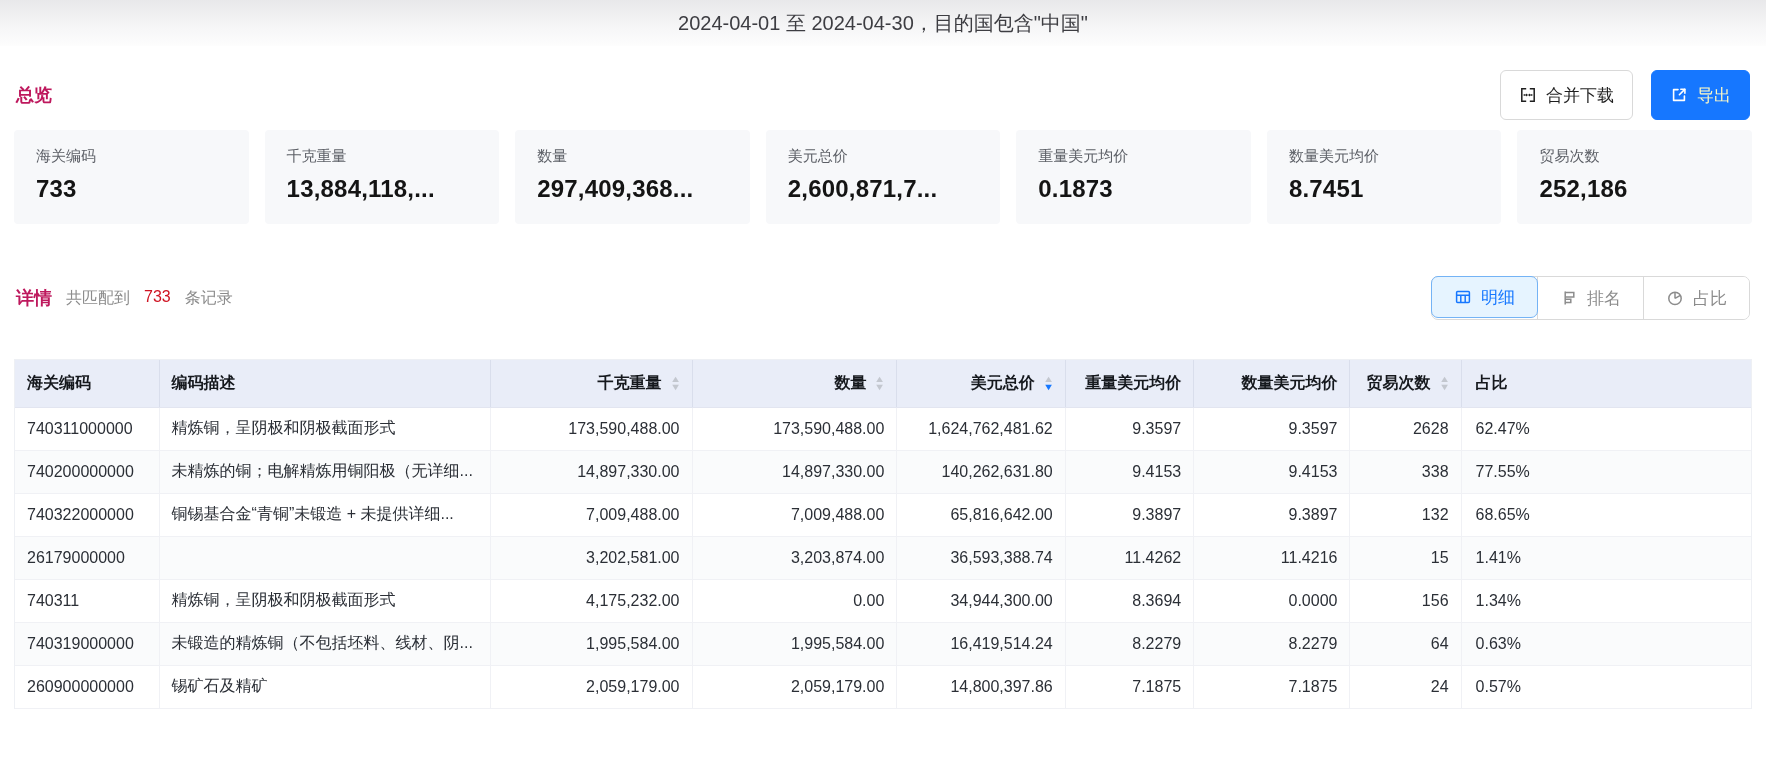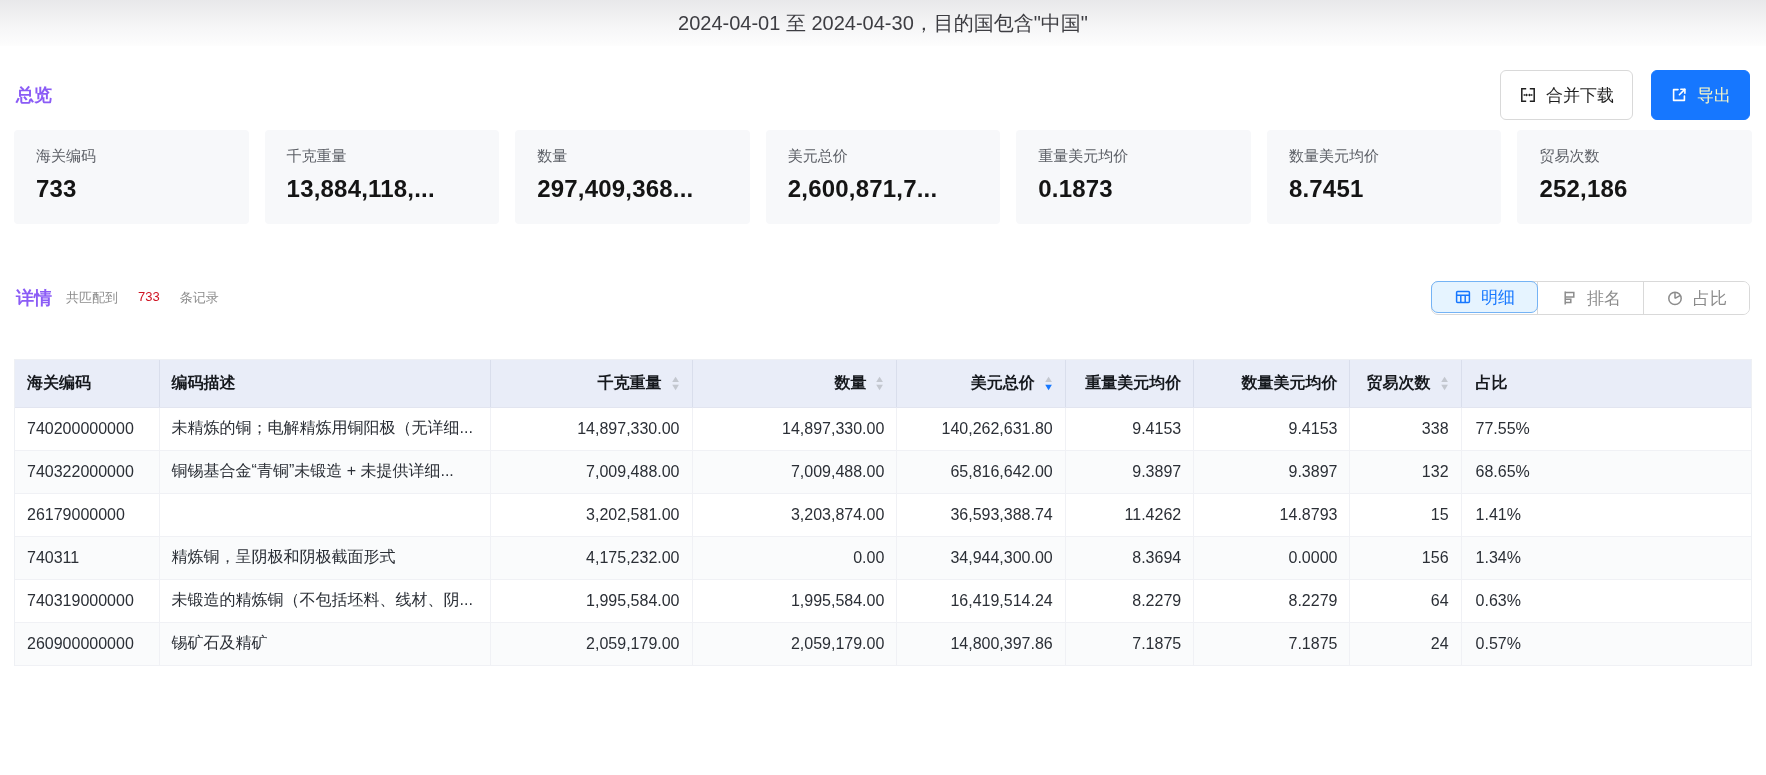--- a/index.html
+++ b/index.html
@@ -7,42 +7,42 @@
     font-family:"Liberation Sans","DejaVu Sans",sans-serif; }
 
   
   .topbar { height:46px; background:linear-gradient(180deg,#e8e8ea 0%,#f6f6f7 60%,#fdfdfd 100%);
     display:flex; align-items:center; justify-content:center; }
   .topbar-title { font-size:20px; color:#3d3d42; }
 
   
   .section-row { display:flex; align-items:center; justify-content:space-between; padding:0 16px; }
   .overview-row { margin-top:28px; height:42px; }
-  .section-title { font-size:18px; font-weight:700; color:#8b5cf6; }
+  .section-title { font-size:18px; font-weight:700; color:#be185d; }
   .actions { display:flex; gap:18px; align-items:center; }
   .btn { display:inline-flex; align-items:center; gap:9px; height:50px; padding:0 18px;
     border-radius:6px; font-size:17px; cursor:pointer; border:1px solid transparent;
     font-family:inherit; background:#fff; }
   .btn-default { border-color:#d9d9d9; color:#1f1f1f; }
   .btn-primary { background:#1677ff; color:#fef9c3; border-color:#1677ff; }
   .icon { display:inline-flex; line-height:0; }
 
   
   .cards { display:flex; gap:16px; padding:0 14px; margin-top:14px; }
   .card { flex:1 1 0; background:#f7f8fa; border-radius:4px; height:94px; padding:17px 22px; }
   .card-label { font-size:15px; color:#5c5f66; margin-bottom:9px; }
   .card-value { font-size:24px; font-weight:700; color:#141414; letter-spacing:.2px; }
 
   
   .details-row { margin-top:52px; height:44px; }
   .details-left { display:flex; align-items:center; gap:14px; }
-  .match-info { font-size:13px; color:#8c8c8c; display:flex; gap:20px; }
+  .match-info { font-size:16px; color:#8c8c8c; display:flex; gap:14px; }
   .match-count { color:#cf1322; }
   .tabs { display:flex; border:1px solid #d9d9d9; border-radius:7px; background:#fff; }
-  .tab { position:relative; display:inline-flex; align-items:center; gap:9px; height:32px;
+  .tab { position:relative; display:inline-flex; align-items:center; gap:9px; height:42px;
     padding:0 22px; font-size:17px; color:#8c8c8c; background:#fff; border:none;
     border-left:1px solid #d9d9d9; cursor:pointer; font-family:inherit; }
   .tab:first-child { border-left:none; border-radius:6px 0 0 6px; }
   .tab:last-child { border-radius:0 6px 6px 0; }
   .tab.active { background:#e6f4ff; color:#1677ff; border:1px solid #74b3f5; border-radius:7px;
     margin:-1px; z-index:1; }
 
   
   .table-wrap { margin:39px 14px 0; border:1px solid #eef0f4; border-bottom:none; }
   table { width:100%; border-collapse:collapse; table-layout:fixed; }
@@ -247,20 +247,31 @@
           </th>
           <th class="left">
             <div class="th-inner">
               <span>占比</span>
             </div>
           </th>
         </tr>
       </thead>
     <tbody>
         <tr>
+          <td class="left">740311000000</td>
+          <td class="left">精炼铜，呈阴极和阴极截面形式</td>
+          <td class="right">173,590,488.00</td>
+          <td class="right">173,590,488.00</td>
+          <td class="right">1,624,762,481.62</td>
+          <td class="right">9.3597</td>
+          <td class="right">9.3597</td>
+          <td class="right">2628</td>
+          <td class="left">62.47%</td>
+        </tr>
+        <tr>
           <td class="left">740200000000</td>
           <td class="left">未精炼的铜；电解精炼用铜阳极（无详细...</td>
           <td class="right">14,897,330.00</td>
           <td class="right">14,897,330.00</td>
           <td class="right">140,262,631.80</td>
           <td class="right">9.4153</td>
           <td class="right">9.4153</td>
           <td class="right">338</td>
           <td class="left">77.55%</td>
         </tr>
@@ -275,21 +286,21 @@
           <td class="right">132</td>
           <td class="left">68.65%</td>
         </tr>
         <tr>
           <td class="left">26179000000</td>
           <td class="left"></td>
           <td class="right">3,202,581.00</td>
           <td class="right">3,203,874.00</td>
           <td class="right">36,593,388.74</td>
           <td class="right">11.4262</td>
-          <td class="right">14.8793</td>
+          <td class="right">11.4216</td>
           <td class="right">15</td>
           <td class="left">1.41%</td>
         </tr>
         <tr>
           <td class="left">740311</td>
           <td class="left">精炼铜，呈阴极和阴极截面形式</td>
           <td class="right">4,175,232.00</td>
           <td class="right">0.00</td>
           <td class="right">34,944,300.00</td>
           <td class="right">8.3694</td>

